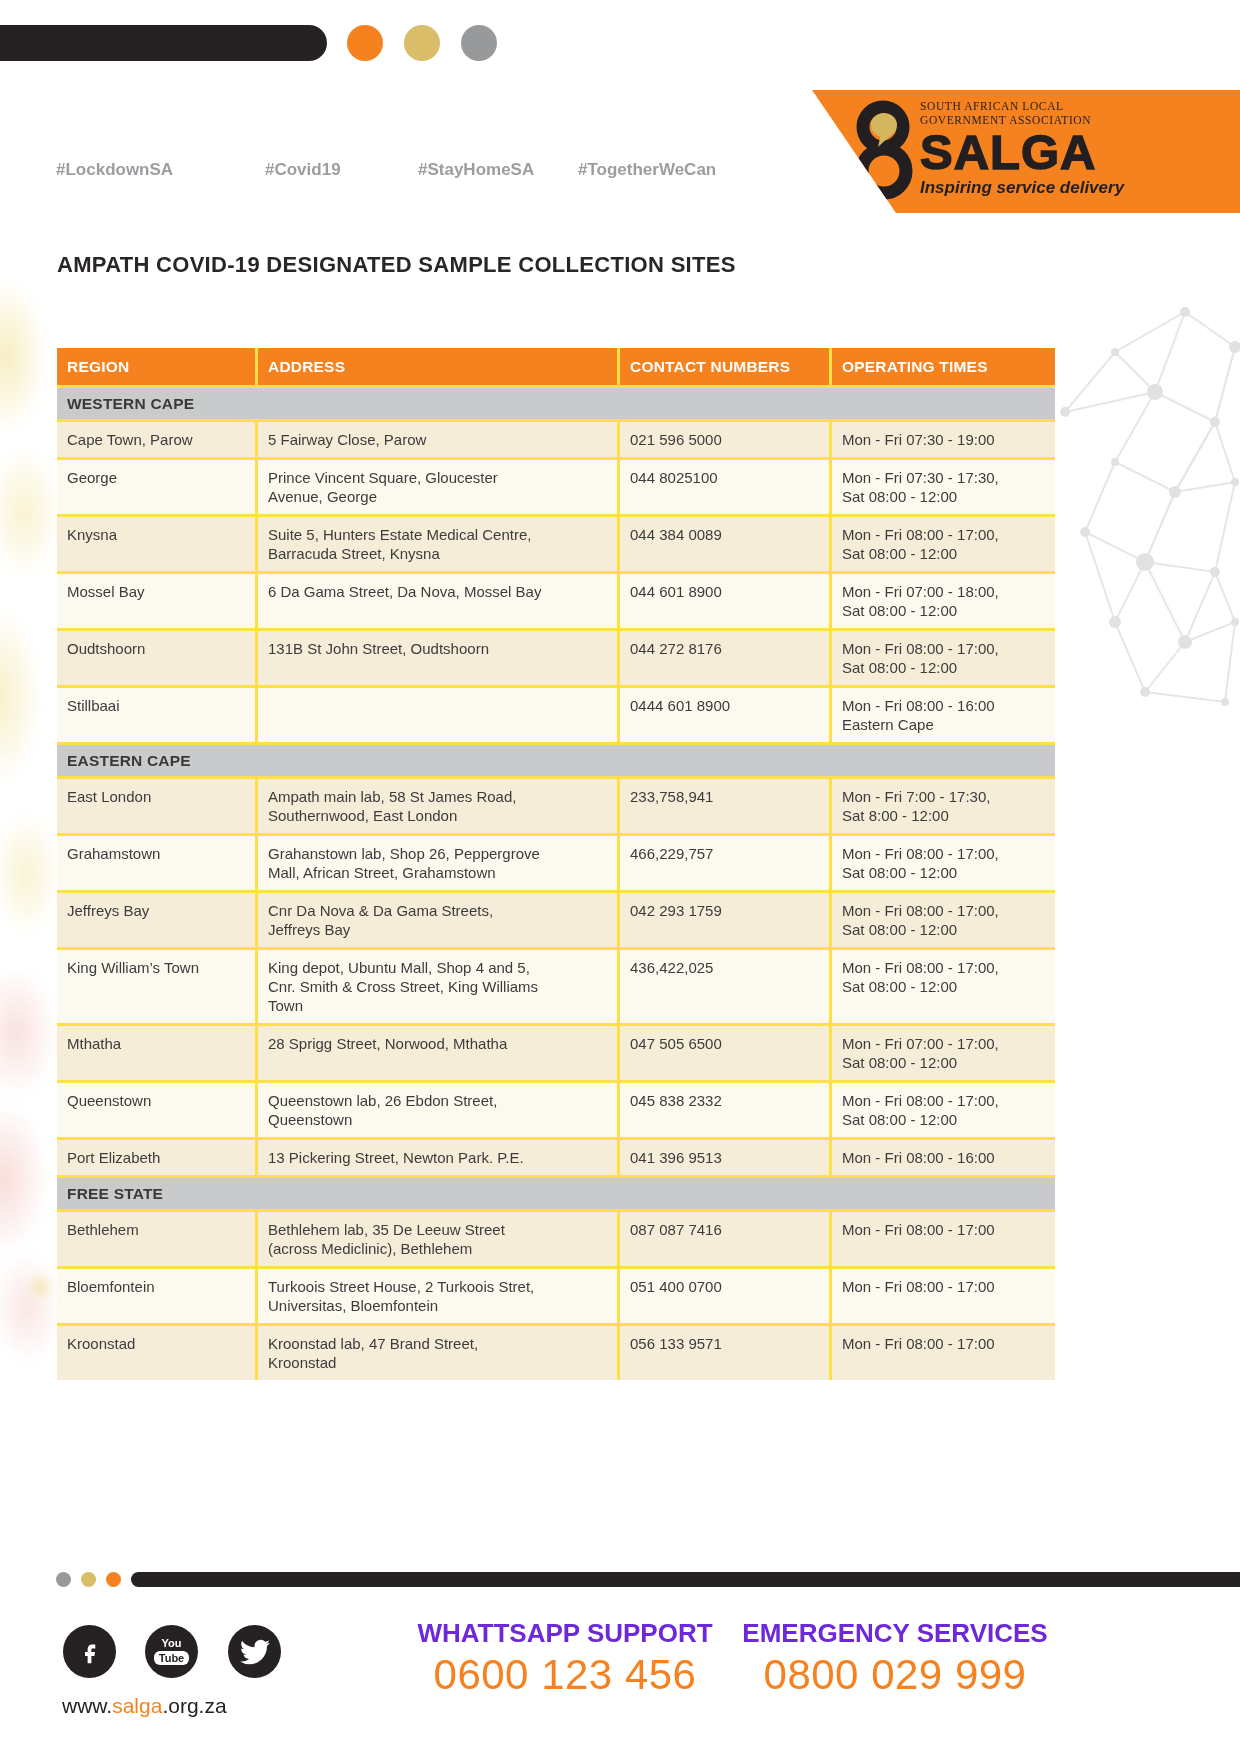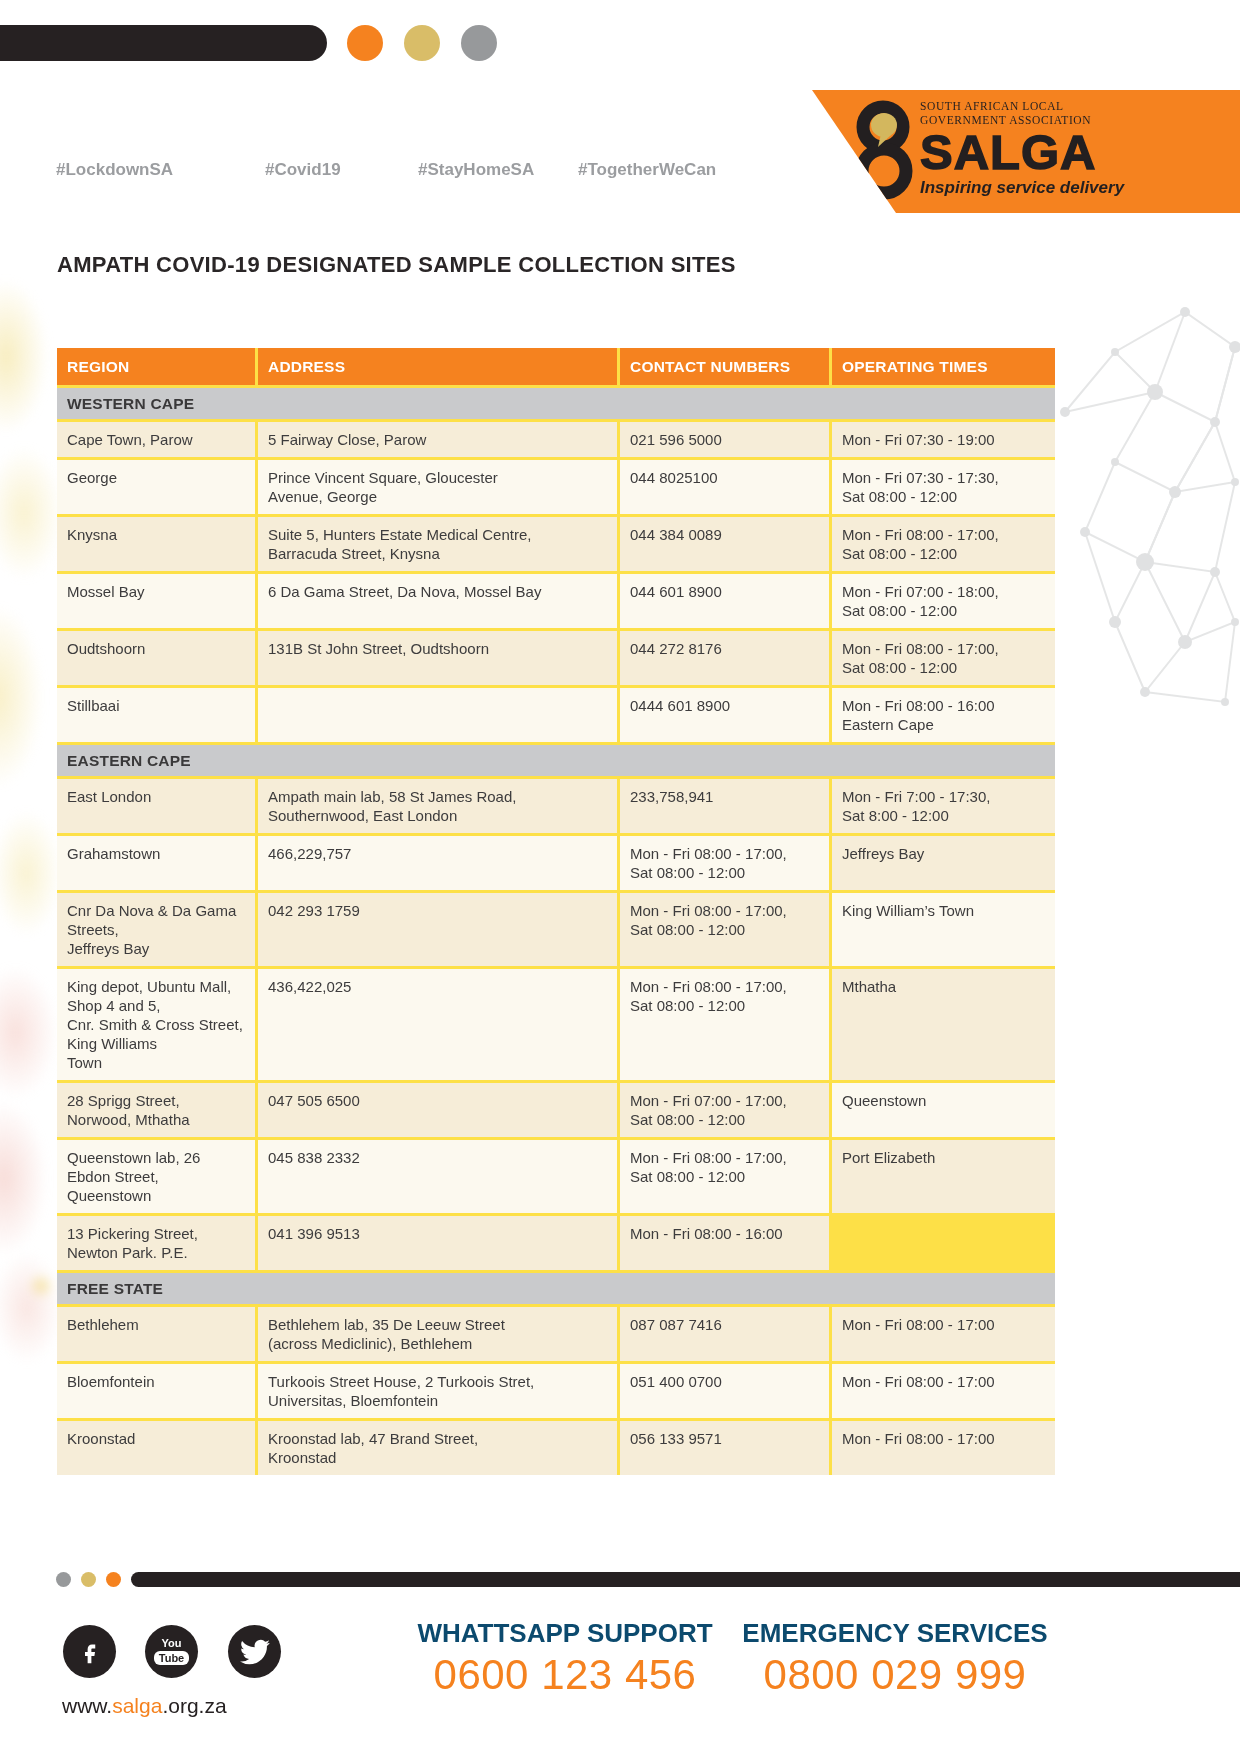--- a/index.html
+++ b/index.html
@@ -80,21 +80,21 @@
   .yt-you  { color:#fff; font-size:11px; font-weight:bold; line-height:11px; }
   .yt-tube { background:#fff; color:#231f20; font-size:11px; font-weight:bold;
              border-radius:6px; padding:1px 5px; margin-top:2px; line-height:12px; }
 
   .website { position:absolute; left:62px; top:1694px; font-size:21px; color:#262122; }
   .website .orange { color:#F5821F; }
 
   .contact-block { position:absolute; top:1618px; text-align:center; }
   #whatsapp  { left:350px; width:430px; }
   #emergency { left:675px; width:440px; }
-  .contact-label  { font-size:26px; font-weight:bold; color:#0c4a6e; }
+  .contact-label  { font-size:26px; font-weight:bold; color:#6d28d9; }
   .contact-number { font-size:42px; color:#F5821F; margin-top:2px; letter-spacing:0.5px; }
 </style>
 </head>
 <body>
 
 <div class="page">
 
   <div class="wm wm-yellow"></div>
   <div class="wm wm-pink"></div>
   <svg class="mesh" width="185" height="430" viewBox="0 0 185 430">
@@ -191,20 +191,22 @@
       <div class="cell even">Mon - Fri 08:00 - 16:00
 Eastern Cape</div>
       <div class="cell section">EASTERN CAPE</div>
       <div class="cell odd">East London</div>
       <div class="cell odd">Ampath main lab, 58 St James Road,
 Southernwood, East London</div>
       <div class="cell odd">233,758,941</div>
       <div class="cell odd">Mon - Fri 7:00 - 17:30,
 Sat 8:00 - 12:00</div>
       <div class="cell even">Grahamstown</div>
+      <div class="cell even">Grahanstown lab, Shop 26, Peppergrove
+Mall, African Street, Grahamstown</div>
       <div class="cell even">466,229,757</div>
       <div class="cell even">Mon - Fri 08:00 - 17:00,
 Sat 08:00 - 12:00</div>
       <div class="cell odd">Jeffreys Bay</div>
       <div class="cell odd">Cnr Da Nova &amp; Da Gama Streets,
 Jeffreys Bay</div>
       <div class="cell odd">042 293 1759</div>
       <div class="cell odd">Mon - Fri 08:00 - 17:00,
 Sat 08:00 - 12:00</div>
       <div class="cell even">King William’s Town</div>

